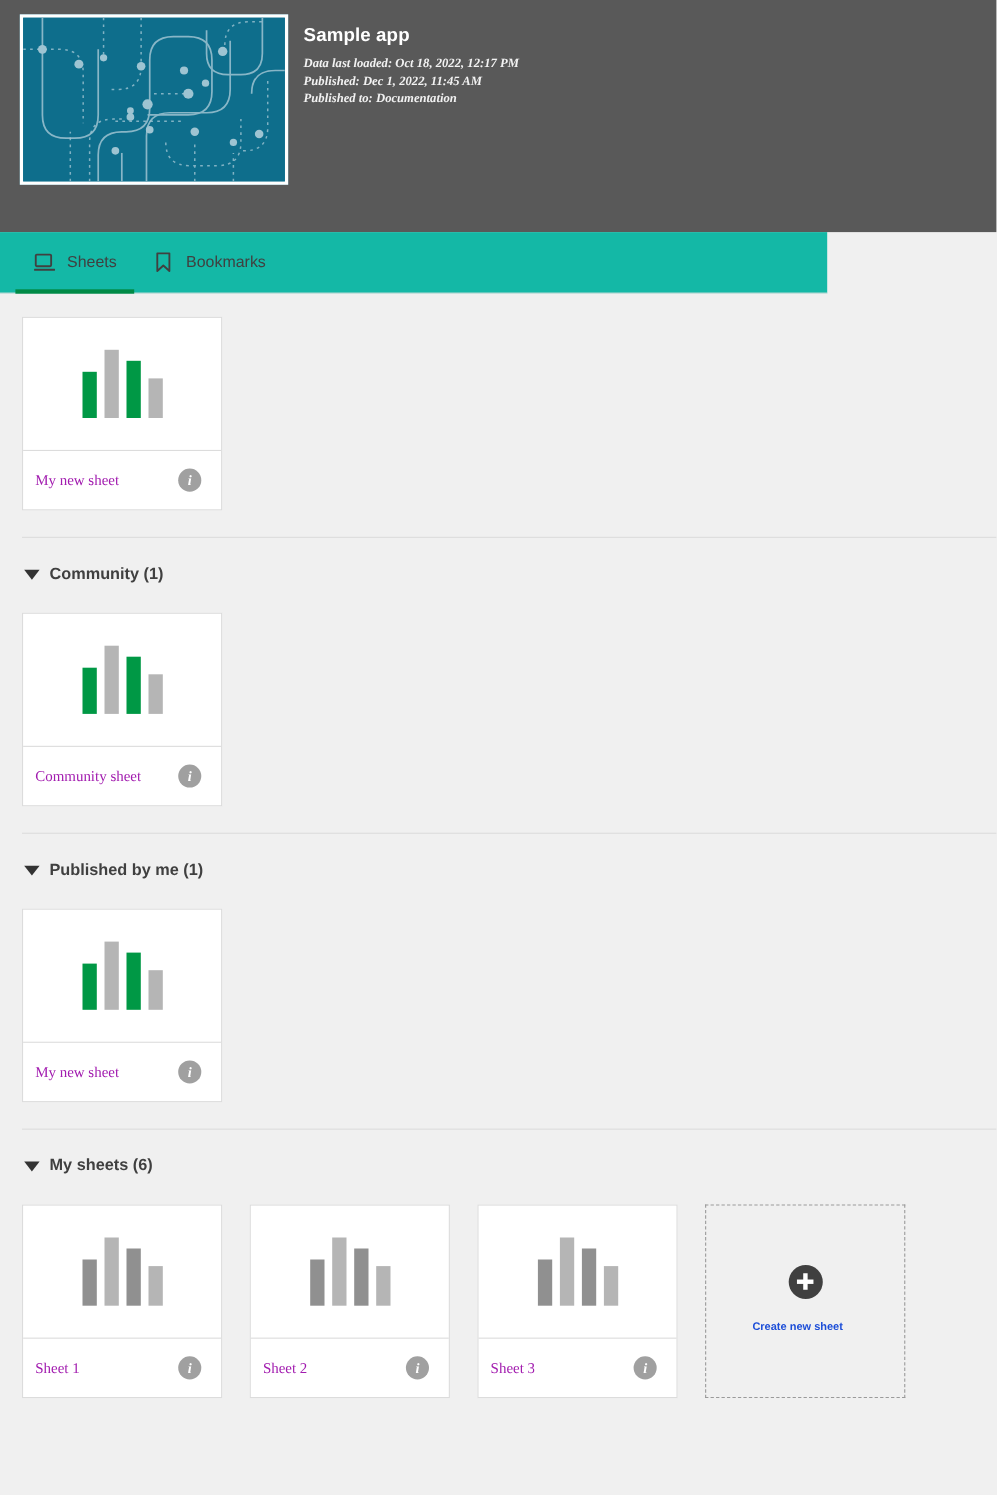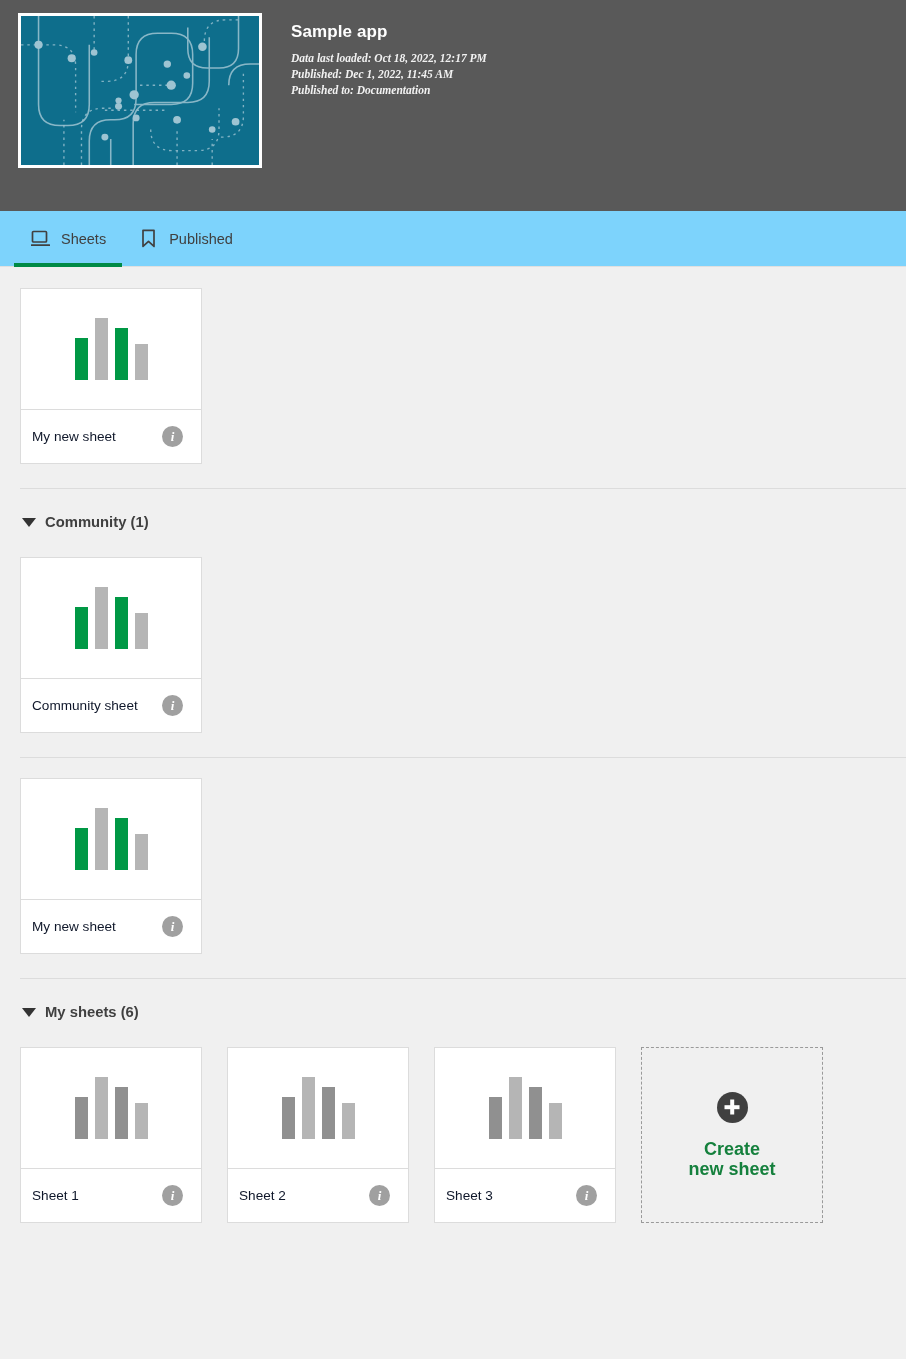--- a/index.html
+++ b/index.html
@@ -27,21 +27,21 @@
     height: 155px;
     border: 3px solid #FFFFFF;
     flex: none;
     overflow: hidden;
     background: #0E6E8C;
     position: relative;
   }
   .app-thumb-frame svg { display: block; width: 100%; height: 100%; }
 
   .app-meta {
-    margin-left: 29px;
+    margin-left: 14px;
     padding-top: 8px;
     color: #FFFFFF;
   }
   .app-title {
     font-size: 17px;
     font-weight: bold;
     line-height: 22px;
     letter-spacing: .1px;
   }
   .app-sub {
@@ -50,23 +50,23 @@
     font-weight: bold;
     line-height: 16.2px;
     color: #F2F2F2;
     white-space: nowrap;
     font-family: Liberation Serif, serif;
   }
   .app-sub.first { margin-top: 7px; }
 
   
   .tabbar {
-    width: 906px;
+    width: 752px;
     height: 56px;
-    background: #7dd3fc;
+    background: #14b8a6;
     border-bottom: 1px solid #E0E0E0;
     display: flex;
     align-items: stretch;
     padding-left: 14px;
   }
   .tab {
     display: flex;
     align-items: center;
     gap: 11px;
     padding: 0 16px;
@@ -144,24 +144,25 @@
 
   .card-foot {
     height: 53px;
     display: flex;
     align-items: center;
     justify-content: space-between;
     padding: 0 18px 0 11px;
   }
   .card-label {
     font-size: 13.6px;
-    color: #0f172a;
+    color: #a21caf;
     white-space: nowrap;
     overflow: hidden;
     text-overflow: ellipsis;
+    font-family: Liberation Serif, serif;
   }
   .info-icon {
     width: 21px; height: 21px;
     border-radius: 50%;
     background: #A0A0A0;
     color: #FFFFFF;
     font-size: 13px;
     font-weight: bold;
     font-style: italic;
     font-family: "Liberation Serif", serif;
@@ -196,24 +197,23 @@
   .plus-badge::before, .plus-badge::after {
     content: "";
     position: absolute;
     background: #FFFFFF;
     left: 50%; top: 50%;
     transform: translate(-50%, -50%);
   }
   .plus-badge::before { width: 15px; height: 3.6px; }
   .plus-badge::after  { width: 3.6px; height: 15px; }
   .create-label {
-    font-size: 18px;
+    font-size: 10px;
     font-weight: bold;
-    color: #15803d;
-    text-align: center;
+    color: #1d4ed8;
     line-height: 20px;
     width: 96px;
   }
 </style>
 </head>
 <body>
 
 <div class="app-header">
 
   <div class="app-thumb-frame">
@@ -281,21 +281,21 @@
     </span>
     <span>Sheets</span>
   </div>
 
   <div class="tab">
     <span class="tico">
       <svg width="15" height="19" viewBox="0 0 15 19">
         <path d="M2 1.3 H13 V17.4 L7.5 12.4 L2 17.4 Z" fill="none" stroke="#404040" stroke-width="1.7" stroke-linejoin="round"></path>
       </svg>
     </span>
-    <span>Published</span>
+    <span>Bookmarks</span>
   </div>
 
 </div>
 
 <div class="content" id="sections-root">
     <div class="section">
       <div class="card-row">
         <div class="card">
           <div class="card-thumb">
             <div class="bars">
@@ -328,20 +328,24 @@
             </div>
           </div>
           <div class="card-foot">
             <span class="card-label">Community sheet</span>
             <span class="info-icon">i</span>
           </div>
         </div>
       </div>
     </div>
     <div class="section">
+      <div class="section-head">
+        <span class="caret"></span>
+        <span class="section-title">Published by me (1)</span>
+      </div>
       <div class="card-row">
         <div class="card">
           <div class="card-thumb">
             <div class="bars">
               <span class="bar" style="height:67.74193548387096%;background:#009845"></span>
               <span class="bar" style="height:100%;background:#B5B5B5"></span>
               <span class="bar" style="height:83.87096774193549%;background:#009845"></span>
               <span class="bar" style="height:58.06451612903226%;background:#B5B5B5"></span>
             </div>
           </div>

